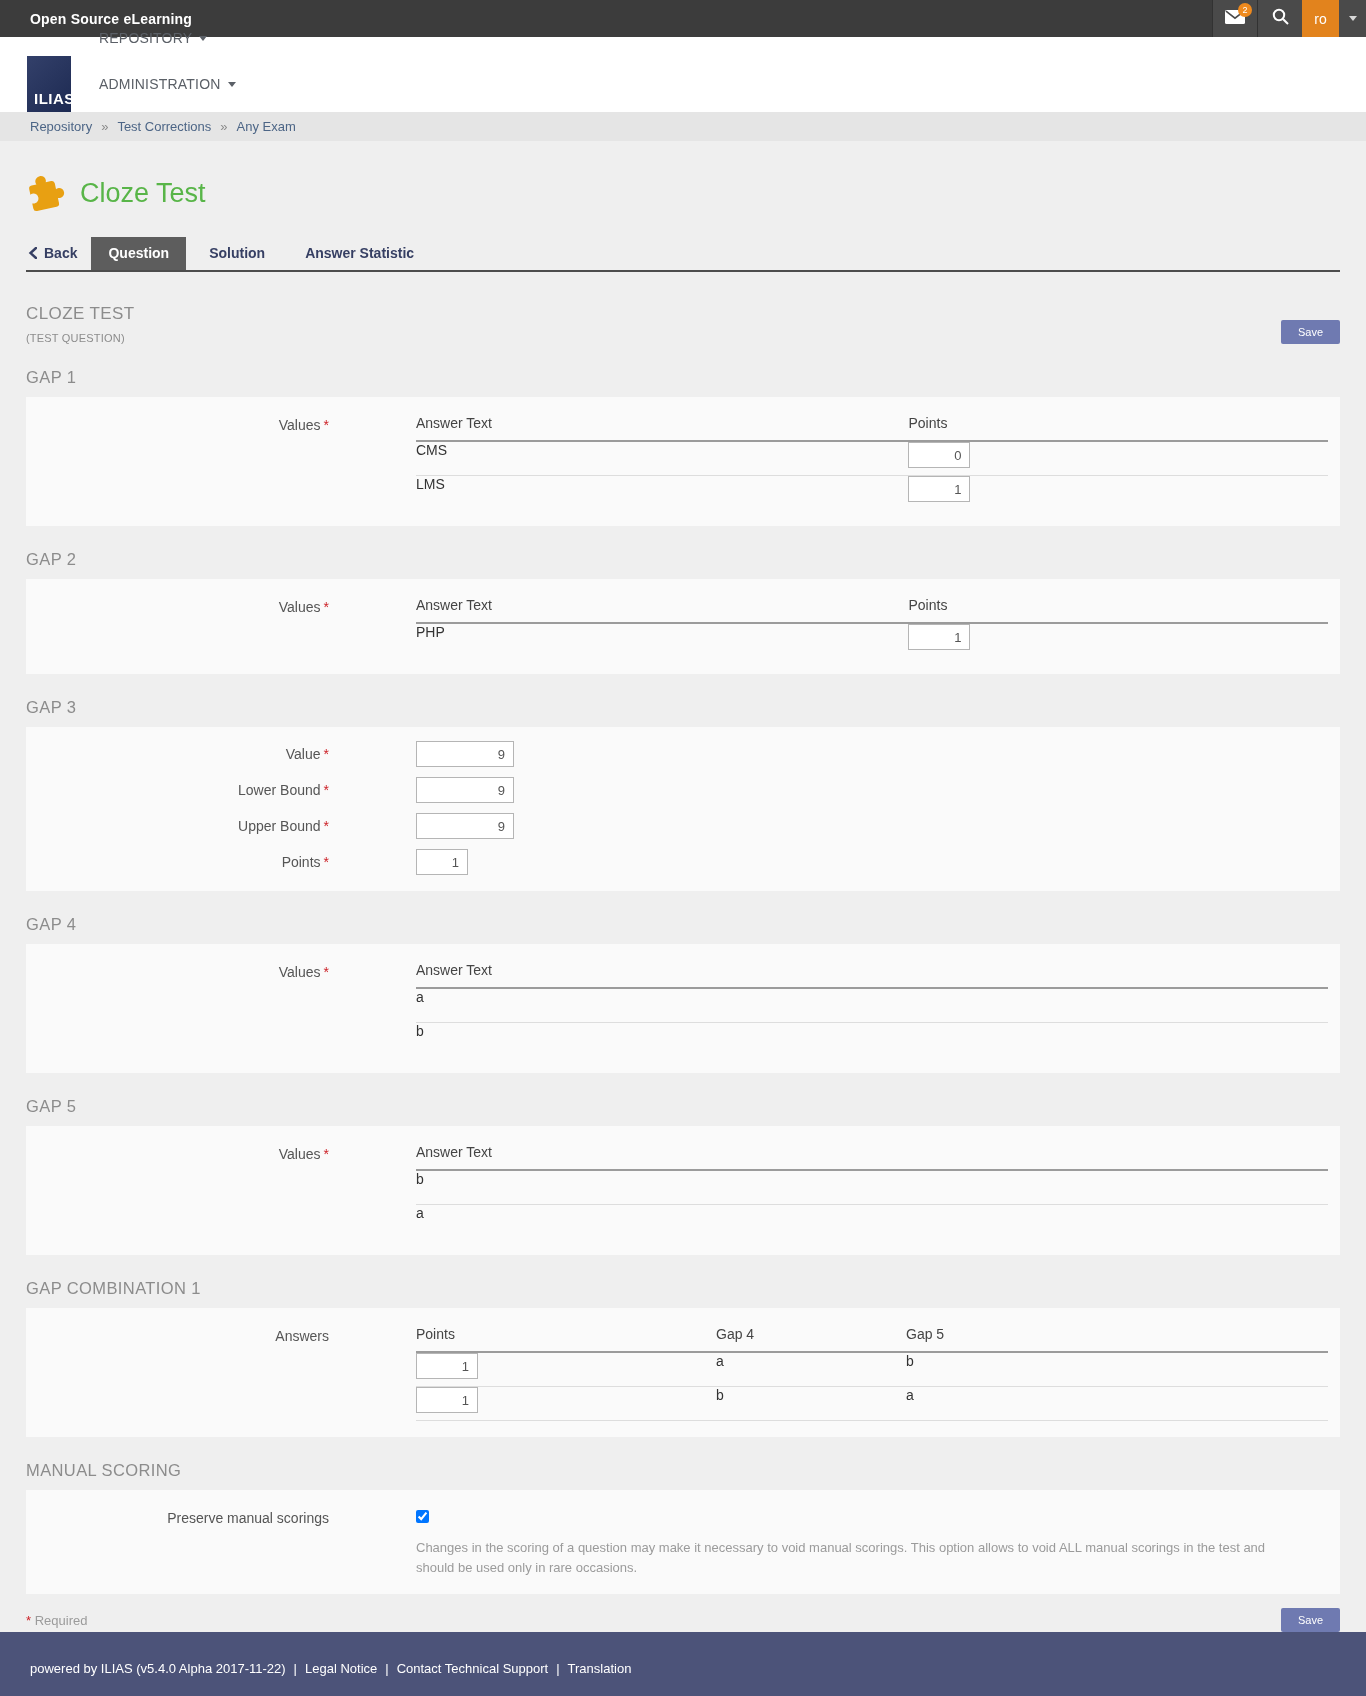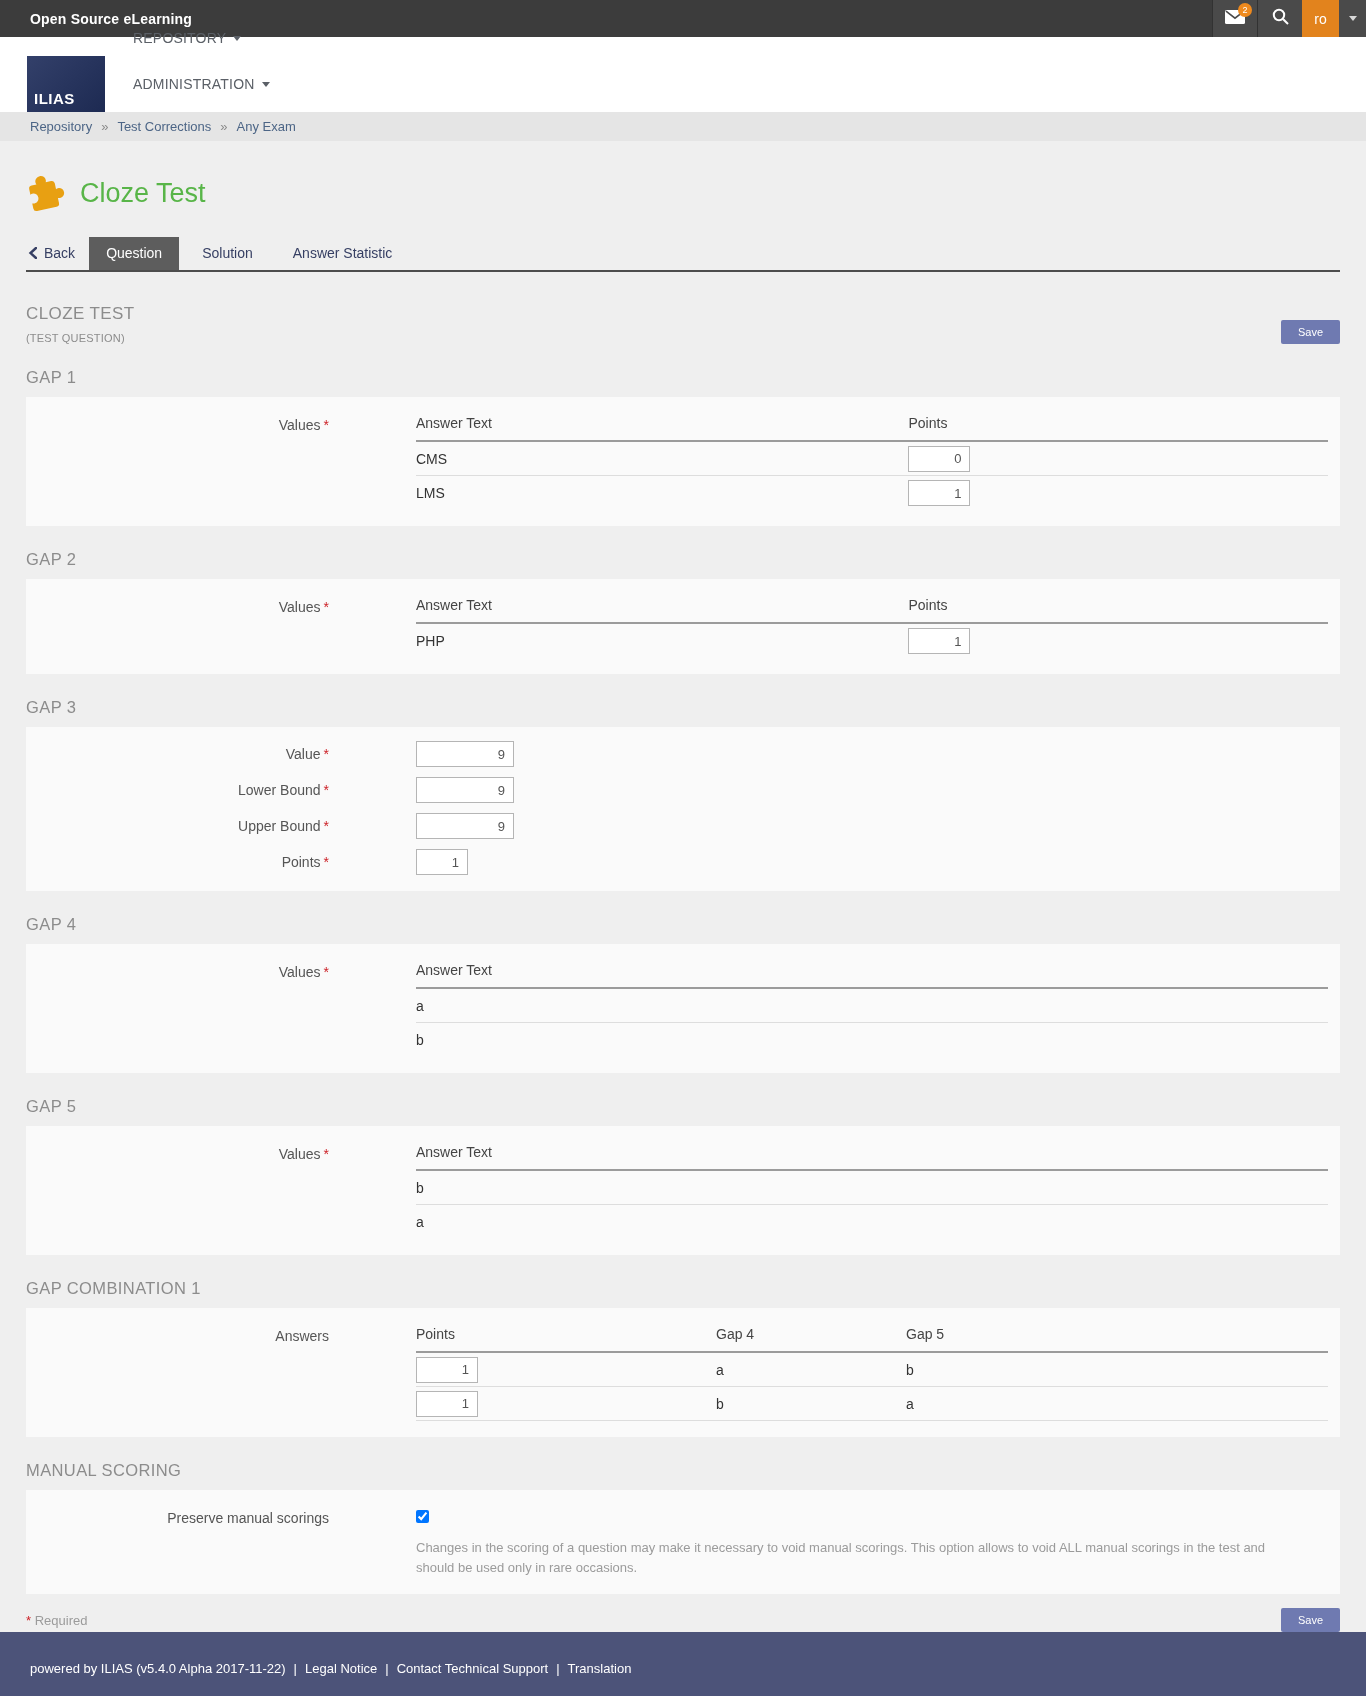--- a/index.html
+++ b/index.html
@@ -14,50 +14,50 @@
   .topbar { height: 37px; background: #3c3c3c; display: flex; align-items: center; justify-content: space-between; padding-left: 30px; flex: 0 0 auto; }
   .topbar-title { color: #fff; font-size: 14px; font-weight: bold; letter-spacing: .2px; }
   .topbar-controls { display: flex; align-items: stretch; height: 37px; }
   .tb-box { width: 45px; display: flex; align-items: center; justify-content: center; background: #4a4a4a; border-left: 1px solid #323232; position: relative; cursor: pointer; }
   .badge { position: absolute; top: 3px; right: 5px; background: #ef8a1e; color: #fff; font-size: 9px; min-width: 14px; height: 14px; border-radius: 7px; display: flex; align-items: center; justify-content: center; padding: 0 3px; }
   .tb-avatar { width: 37px; background: #e2831d; color: #fff; display: flex; align-items: center; justify-content: center; font-size: 14px; cursor: pointer; }
   .tb-caretbox { width: 27px; background: #4a4a4a; display: flex; align-items: center; justify-content: center; cursor: pointer; }
   .caret-down { width: 0; height: 0; border-left: 4px solid transparent; border-right: 4px solid transparent; border-top: 5px solid #d8d8d8; }
   
   .mainheader { height: 75px; background: #fff; display: flex; align-items: flex-end; padding-left: 27px; flex: 0 0 auto; }
-  .logo { width: 78px; height: 56px; background: linear-gradient(135deg, #33406a 0%, #1d2a52 100%); color: #fff; font-weight: bold; font-size: 15px; display: flex; align-items: flex-end; padding: 5px 7px; letter-spacing: .5px; cursor: pointer; }
+  .logo { width: 44px; height: 56px; background: linear-gradient(135deg, #33406a 0%, #1d2a52 100%); color: #fff; font-weight: bold; font-size: 15px; display: flex; align-items: flex-end; padding: 5px 7px; letter-spacing: .5px; cursor: pointer; }
   .topnav { display: flex; gap: 30px; margin-left: 28px; margin-bottom: 20px; flex-direction: column; }
   .nav-item { color: #5b6067; font-size: 14px; display: flex; align-items: center; gap: 7px; cursor: pointer; letter-spacing: .2px; }
   .nav-item .caret-down { border-top-color: #5b6067; }
   
   .breadcrumbbar { height: 29px; background: #e5e5e5; display: flex; align-items: center; padding-left: 30px; font-size: 13px; color: #8a8a8a; gap: 9px; flex: 0 0 auto; }
   .crumb { color: #4c6586; text-decoration: none; cursor: pointer; }
   
   .content { padding: 0 26px; }
   .title-row { display: flex; align-items: center; gap: 14px; margin-top: 32px; }
   .puzzle-svg { width: 40px; height: 40px; transform: rotate(-12deg); }
   .page-title { color: #58b548; font-size: 27px; font-weight: normal; }
-  .tabs-row { display: flex; align-items: center; margin-top: 24px; border-bottom: 2px solid #4d4d4d; }
+  .tabs-row { display: flex; align-items: center; margin-top: 24px; border-bottom: 2px solid #4d4d4d; font-weight: bold; }
   .back-tab { display: flex; align-items: center; gap: 7px; color: #363f63; font-size: 14px; padding: 8px 14px 9px 2px; cursor: pointer; }
   .tab { font-size: 14px; color: #363f63; padding: 8px 17px 9px; cursor: pointer; }
   .tab.active { background: #5d5d5d; color: #fff; }
   .tab + .tab { margin-left: 6px; }
   
   .form-head { display: flex; justify-content: space-between; align-items: flex-end; margin-top: 32px; }
   .form-heading { font-size: 17px; color: #8c8c8c; font-weight: normal; letter-spacing: .4px; }
   .form-sub { font-size: 11px; color: #8c8c8c; margin-top: 8px; letter-spacing: .2px; }
   .btn-save { background: #6f7ab1; color: #fff; border: 0; font-size: 11px; padding: 6px 17px; cursor: pointer; border-radius: 2px; font-family: inherit; text-align: center; }
   h3.section-title { font-size: 16.5px; color: #8c8c8c; font-weight: normal; margin: 24px 0 10px; letter-spacing: .4px; }
   .block { background: #fafafa; padding: 14px 12px 16px 0; }
   .frow { display: flex; gap: 42px; }
   .label-col { width: 348px; flex: 0 0 348px; text-align: right; padding: 6px 45px 0 0; font-size: 14px; color: #555; }
   .req { color: #cc2127; margin-left: 3px; }
   .content-col { flex: 1; min-width: 0; }
   .thead { display: flex; border-bottom: 2px solid #9b9b9b; padding: 4px 0 9px; font-size: 14px; color: #444; }
-  .trow { display: flex; align-items: center; border-bottom: 1px solid #ddd; min-height: 34px; font-size: 14px; color: #333; }
+  .trow { display: flex; align-items: flex-start; border-bottom: 1px solid #ddd; min-height: 34px; font-size: 14px; color: #333; }
   .trow.last { border-bottom: 0; }
   .col-a { flex: 0 0 54%; }
   .col-p { flex: 1; }
   .txt-input { height: 26px; border: 1px solid #b5b5b5; background: #fff; text-align: right; padding: 0 8px; font-size: 13px; color: #555; font-family: inherit; }
   .w-points { width: 62px; }
   .w-value { width: 98px; }
   .w-small { width: 52px; }
   .field-row { align-items: center; margin-bottom: 10px; }
   .field-row .label-col { padding-top: 0; }
   .combo-table { width: 678px; }

